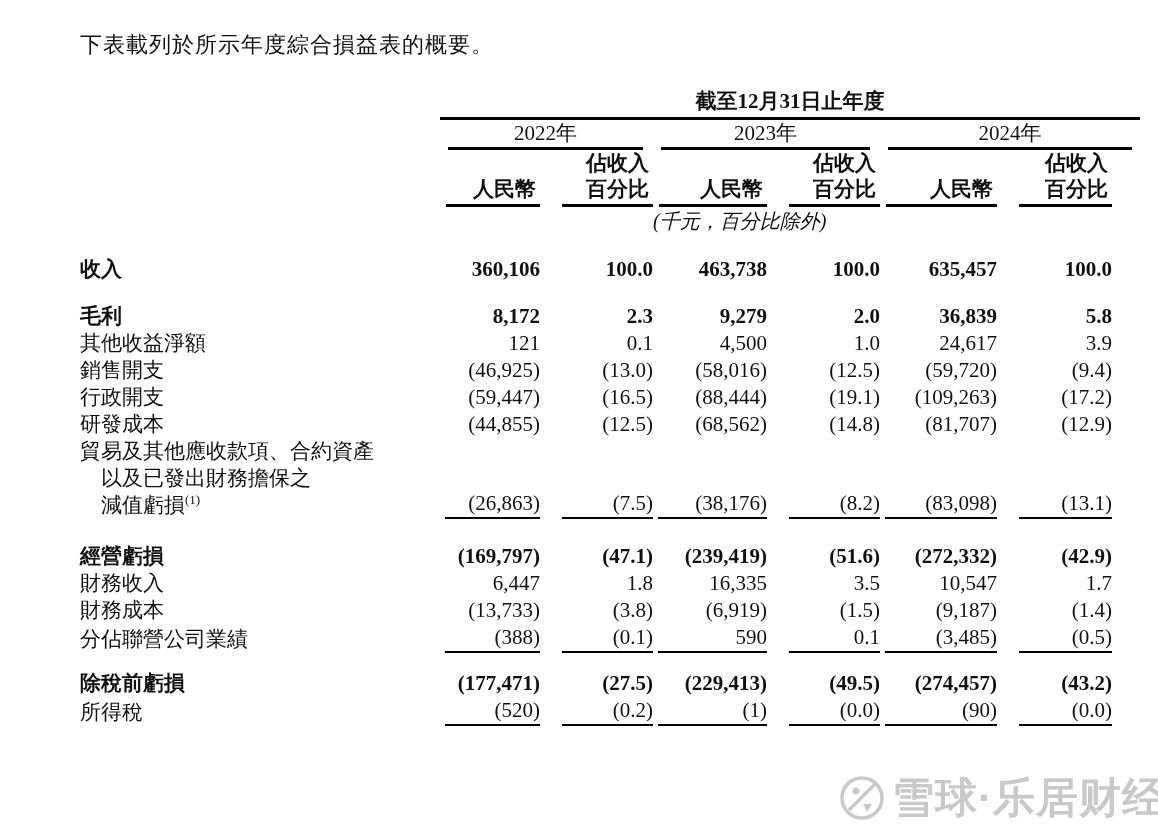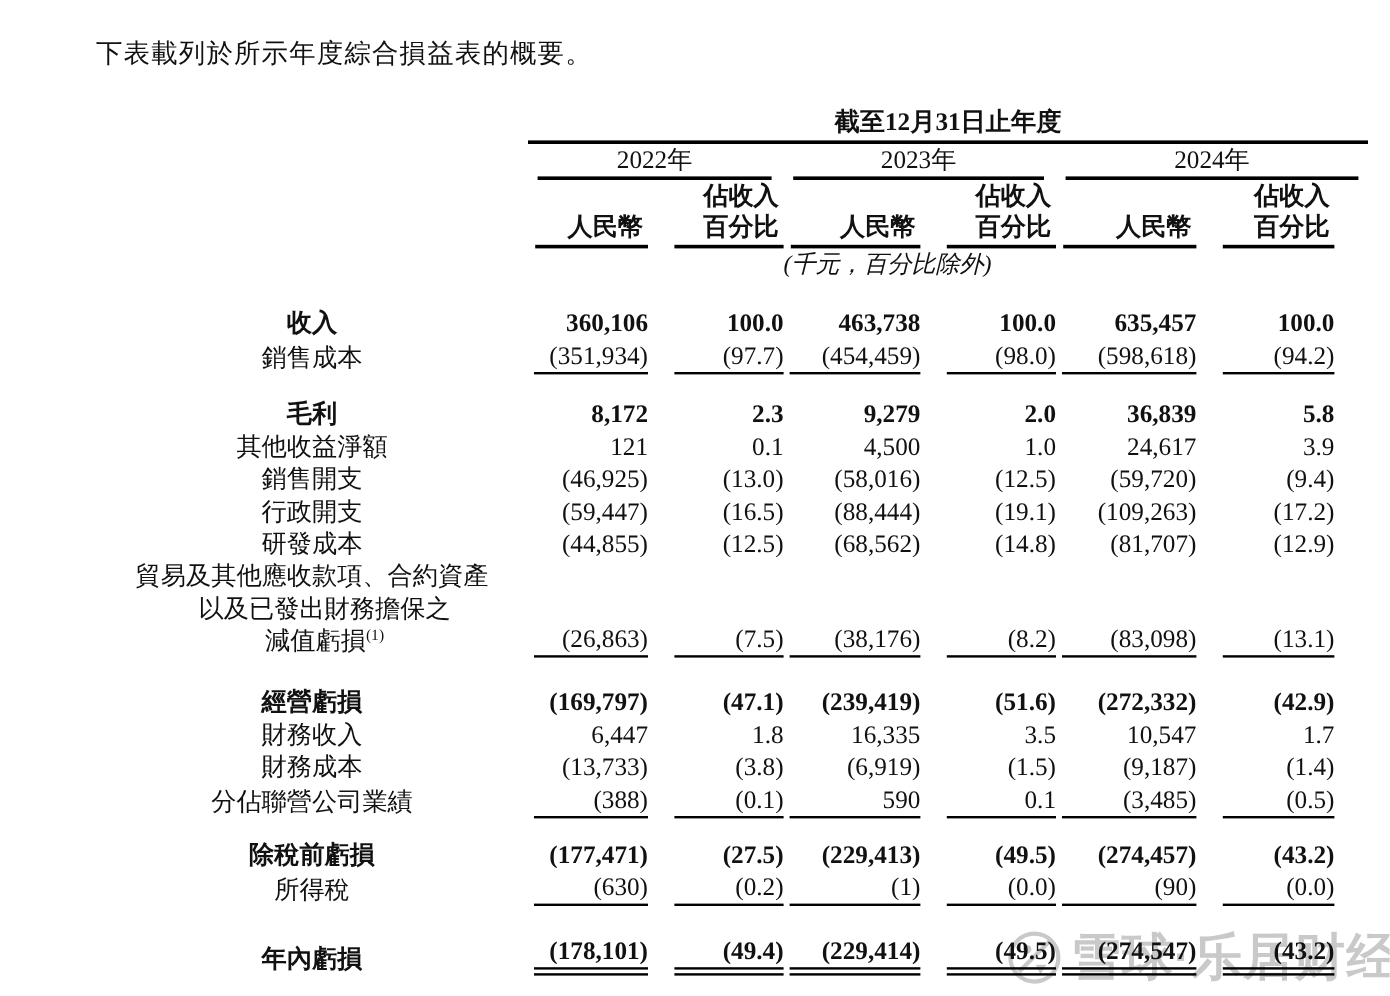--- a/index.html
+++ b/index.html
@@ -55,21 +55,21 @@
   }
   .h-rmb { margin-left: 6px; }
   .h-pct { margin-left: 22px; }
 
   tr.r-note { height: 27px; }
   .note { text-align: left; font-style: italic; font-size: 20px; line-height: 26px; }
 
   tr.spacer-top { height: 22px; }
 
   
-  tr.data-row td.lbl { text-align: center; }
+  tr.data-row td.lbl { text-align: left; }
   tr.data-row.bold { font-weight: bold; }
   .lbl-line { line-height: 27px; }
   .lbl-line.indent { padding-left: 21px; }
   sup { font-size: 13px; line-height: 0; }
 
   .num {
     display: block;
     text-align: right;
     line-height: 26px;
     padding-bottom: 1px;
@@ -211,43 +211,20 @@
             <td class="c-pct">
               <span class="num">100.0</span>
             </td>
             <td class="c-rmb">
               <span class="num">635,457</span>
             </td>
             <td class="c-pct">
               <span class="num">100.0</span>
             </td>
           </tr>
-          <tr class="data-row">
-            <td class="lbl">
-              <div class="lbl-line">銷售成本</div>
-            </td>
-            <td class="c-rmb">
-              <span class="num rule-single">(351,934)</span>
-            </td>
-            <td class="c-pct">
-              <span class="num rule-single">(97.7)</span>
-            </td>
-            <td class="c-rmb">
-              <span class="num rule-single">(454,459)</span>
-            </td>
-            <td class="c-pct">
-              <span class="num rule-single">(98.0)</span>
-            </td>
-            <td class="c-rmb">
-              <span class="num rule-single">(598,618)</span>
-            </td>
-            <td class="c-pct">
-              <span class="num rule-single">(94.2)</span>
-            </td>
-          </tr>
           <tr class="gap-0">
             <td colspan="7"></td>
           </tr>
           <tr class="data-row bold">
             <td class="lbl">
               <div class="lbl-line">毛利</div>
             </td>
             <td class="c-rmb">
               <span class="num">8,172</span>
             </td>
@@ -503,61 +480,38 @@
             </td>
             <td class="c-pct">
               <span class="num">(43.2)</span>
             </td>
           </tr>
           <tr class="data-row">
             <td class="lbl">
               <div class="lbl-line">所得稅</div>
             </td>
             <td class="c-rmb">
-              <span class="num rule-single">(630)</span>
+              <span class="num rule-single">(520)</span>
             </td>
             <td class="c-pct">
               <span class="num rule-single">(0.2)</span>
             </td>
             <td class="c-rmb">
               <span class="num rule-single">(1)</span>
             </td>
             <td class="c-pct">
               <span class="num rule-single">(0.0)</span>
             </td>
             <td class="c-rmb">
               <span class="num rule-single">(90)</span>
             </td>
             <td class="c-pct">
               <span class="num rule-single">(0.0)</span>
             </td>
           </tr>
           <tr class="gap-3">
             <td colspan="7"></td>
           </tr>
-          <tr class="data-row bold">
-            <td class="lbl">
-              <div class="lbl-line">年內虧損</div>
-            </td>
-            <td class="c-rmb">
-              <span class="num rule-double">(178,101)</span>
-            </td>
-            <td class="c-pct">
-              <span class="num rule-double">(49.4)</span>
-            </td>
-            <td class="c-rmb">
-              <span class="num rule-double">(229,414)</span>
-            </td>
-            <td class="c-pct">
-              <span class="num rule-double">(49.5)</span>
-            </td>
-            <td class="c-rmb">
-              <span class="num rule-double">(274,547)</span>
-            </td>
-            <td class="c-pct">
-              <span class="num rule-double">(43.2)</span>
-            </td>
-          </tr>
         </tbody>
     </table>
 
   </div>
 </div>
 
 </body></html>

